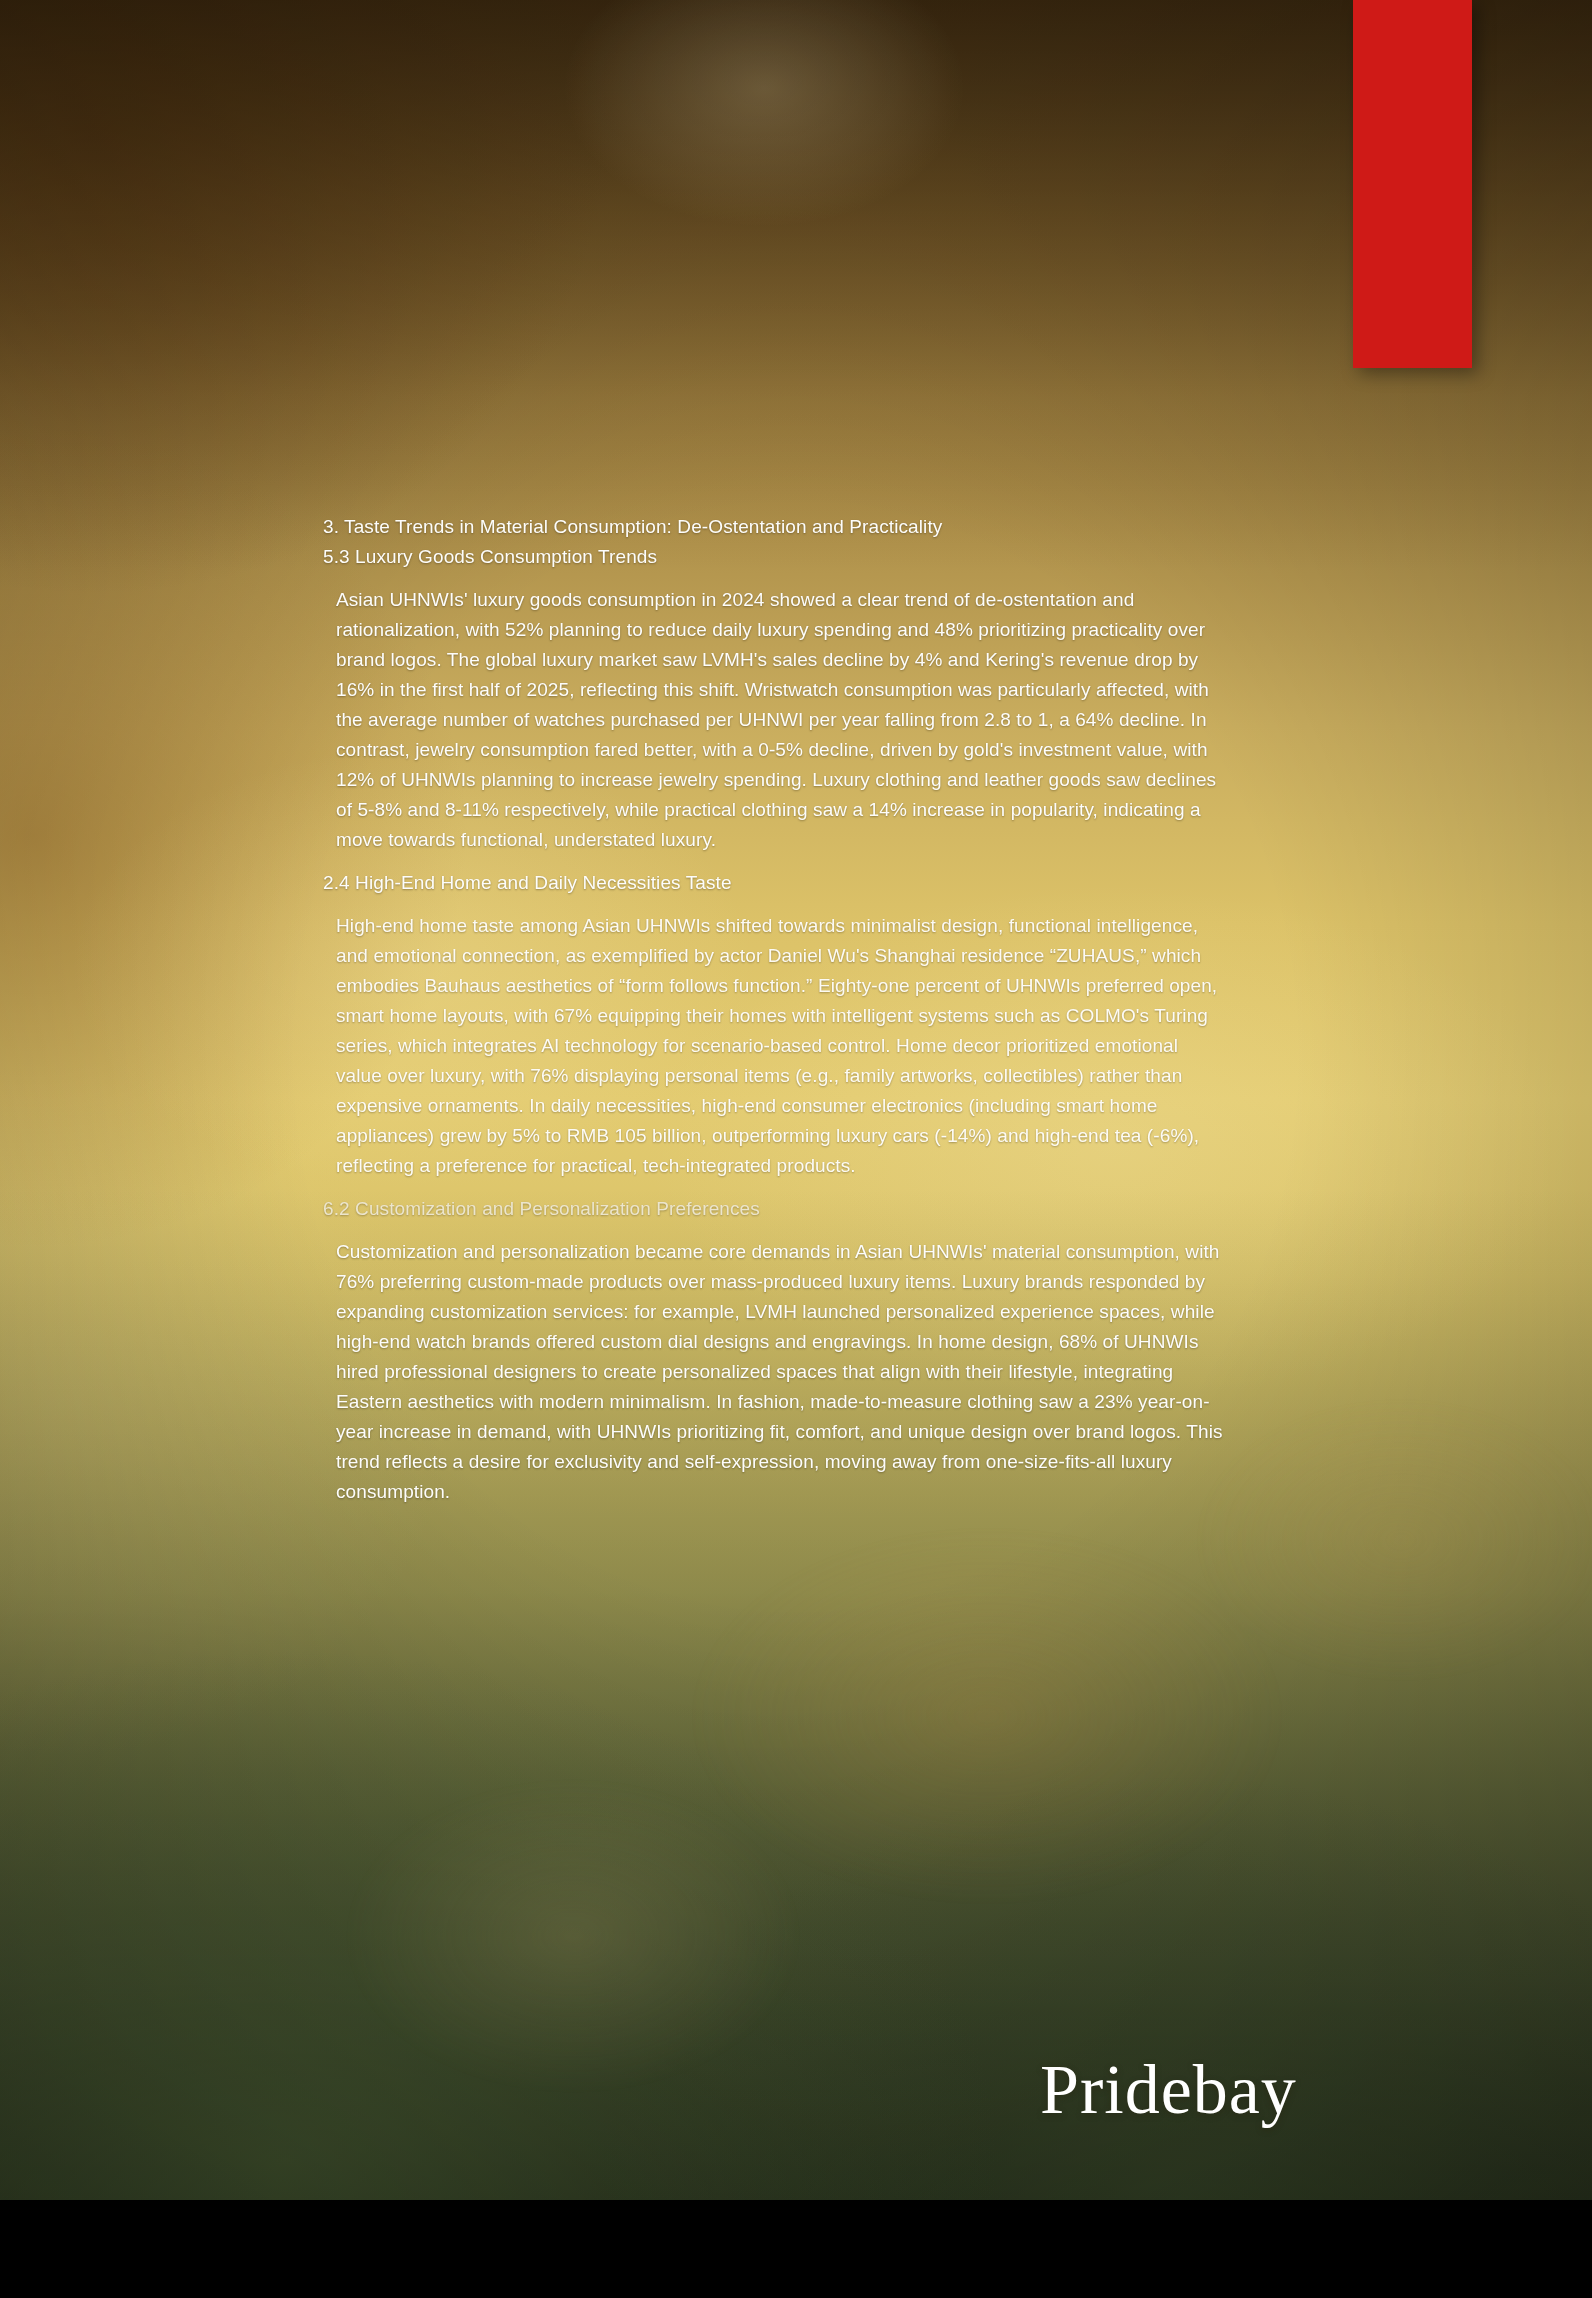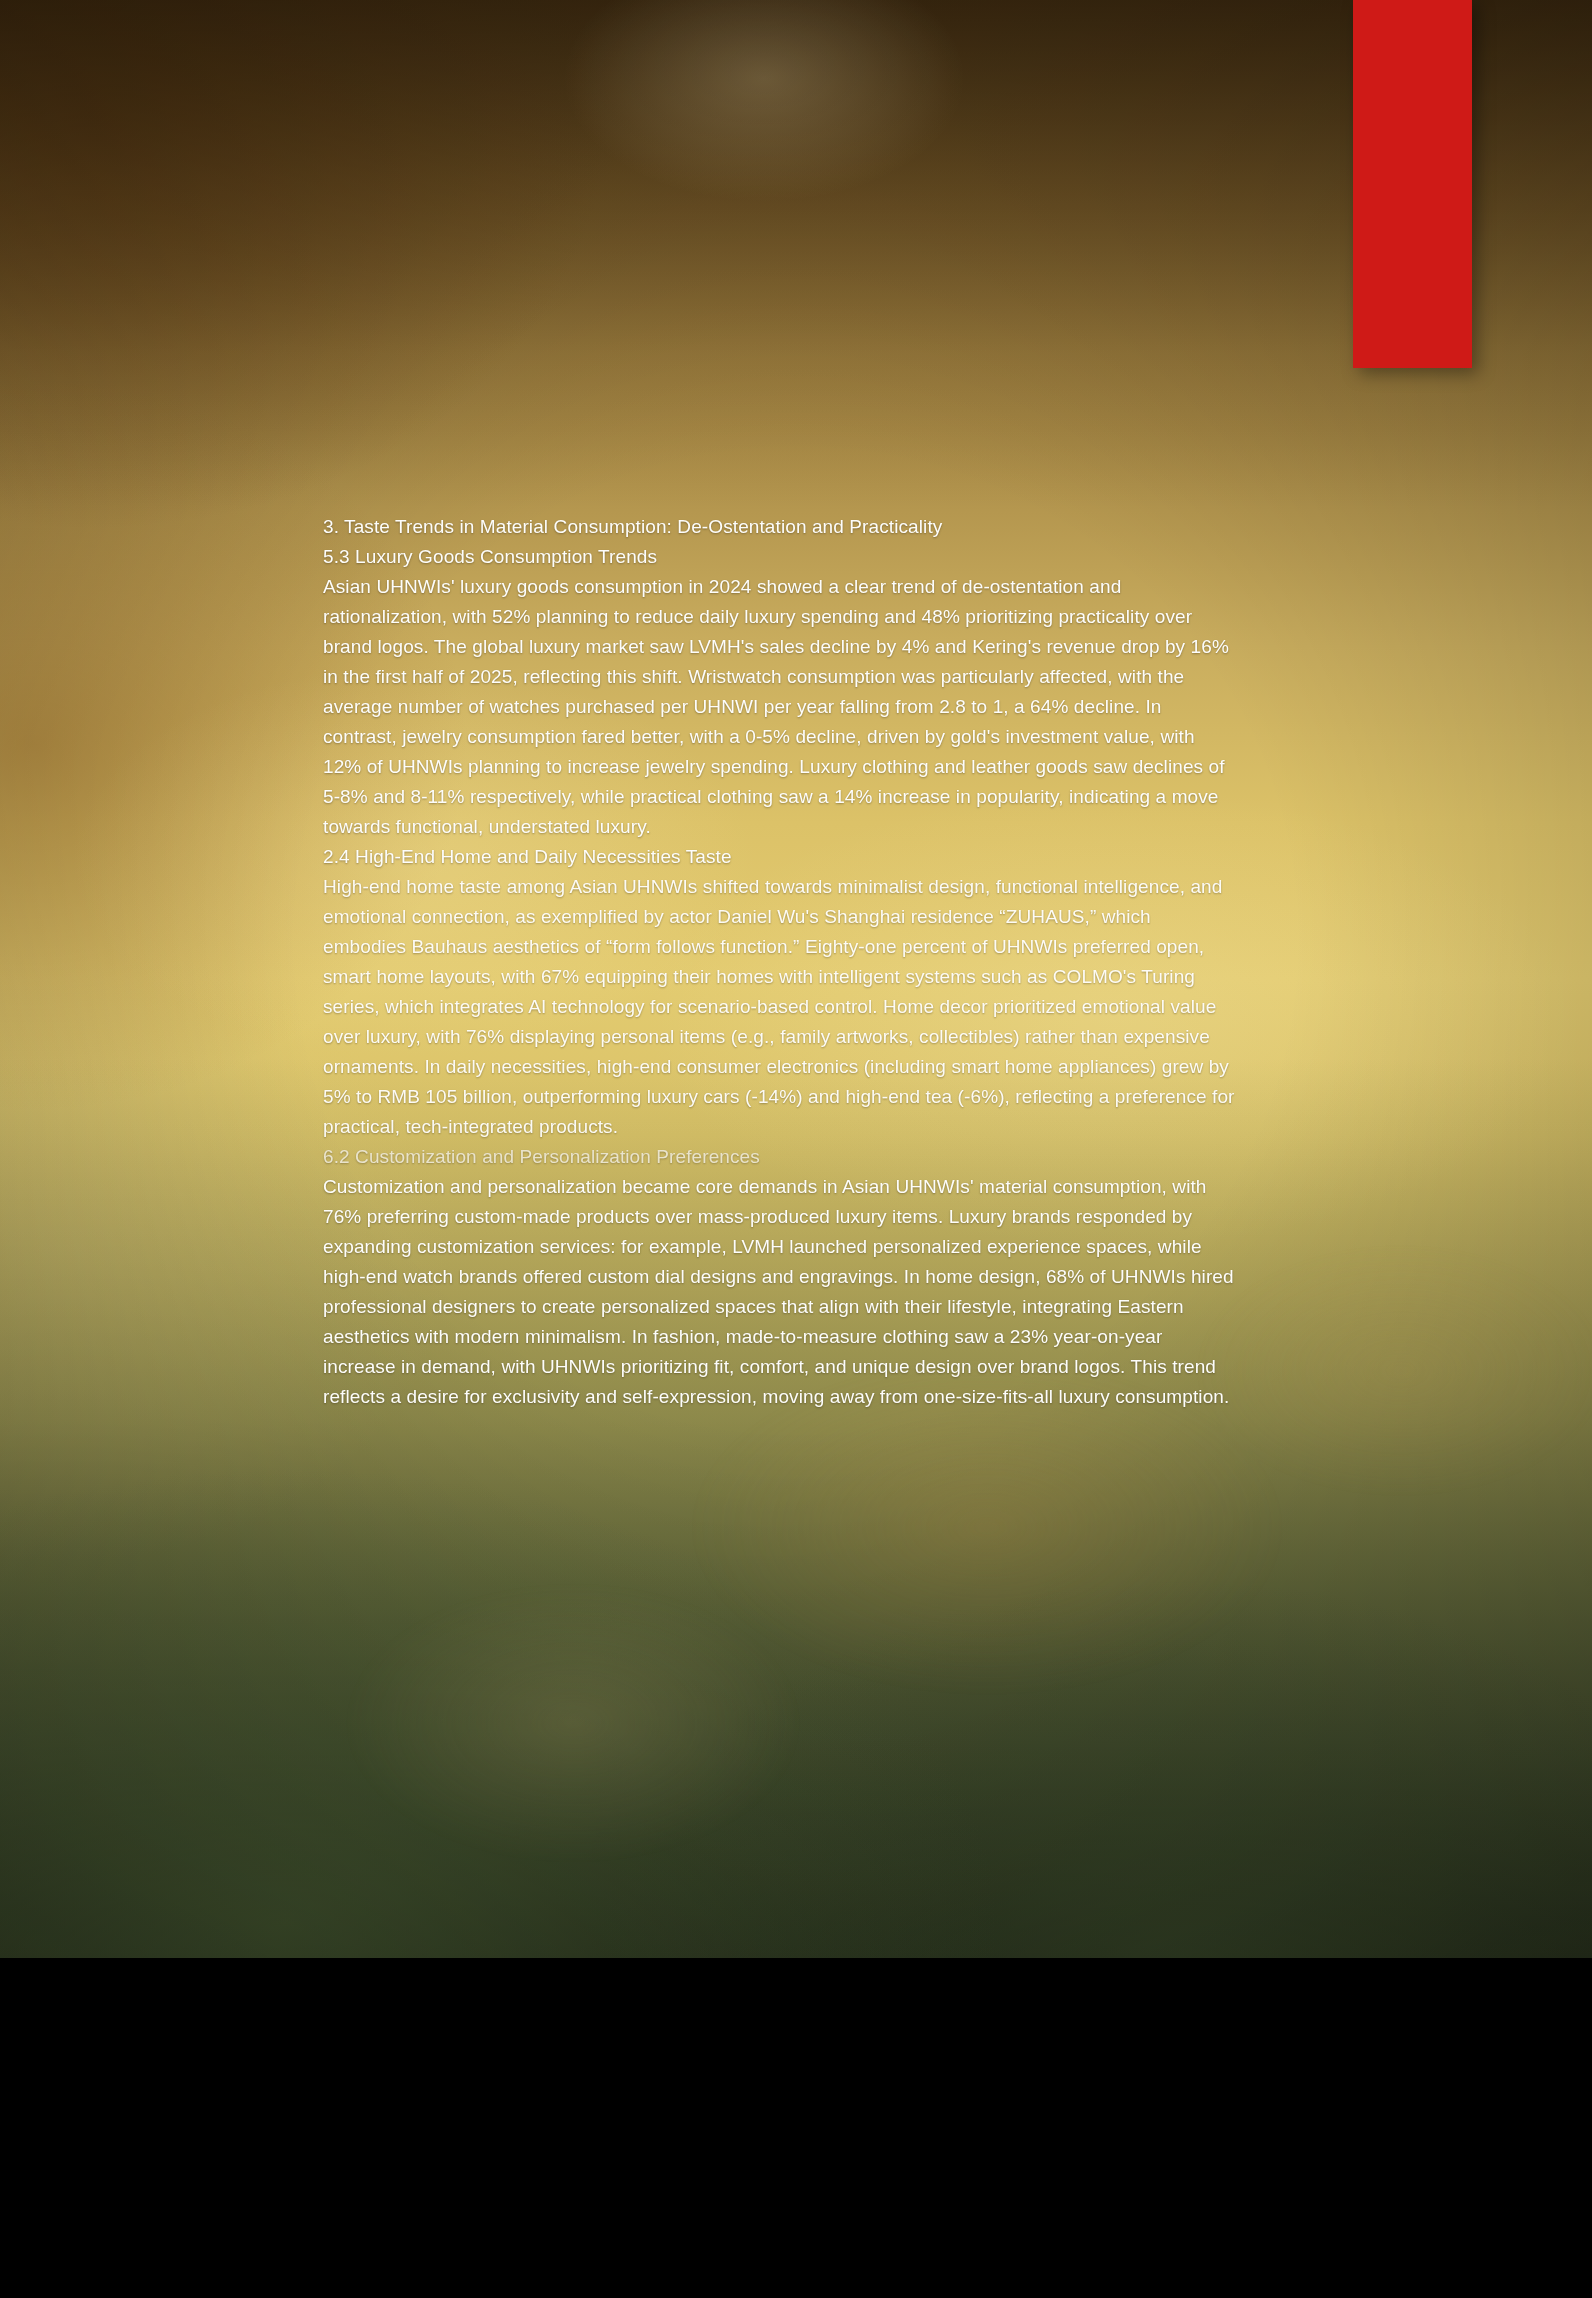--- a/index.html
+++ b/index.html
@@ -6,21 +6,21 @@
     margin: 0;
     padding: 0;
     background: #000;
   }
   body {
     font-family: "Liberation Sans", sans-serif;
   }
   .page {
     position: relative;
     width: 1592px;
-    height: 1958px;
+    height: 2200px;
     overflow: hidden;
     background: #8a6f3c;
   }
 
   
   .bg-base {
     position: absolute;
     inset: 0;
     background:
       linear-gradient(180deg,
@@ -102,21 +102,21 @@
     left: 323px;
     top: 512px;
     width: 915px;
     color: #fdfdfb;
     font-size: 19px;
     line-height: 30px;
     letter-spacing: 0.1px;
     text-shadow: 0 1px 2px rgba(40,28,10,0.38);
   }
   .copy p {
-    margin: 0;
+    margin: 13px;
   }
   .copy .heading {
     margin: 0;
   }
   
   .copy .dim {
     color: #ffffff;
     opacity: 0.93;
   }
   .copy .dimmer {

